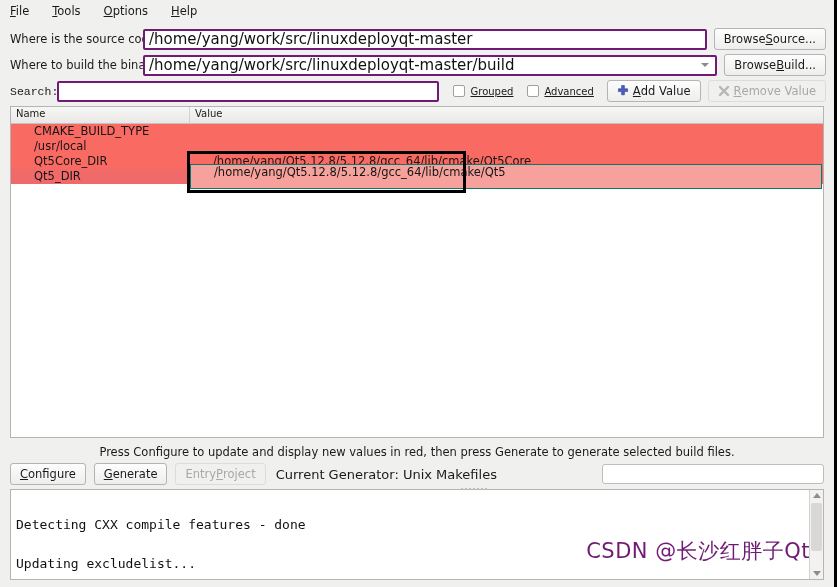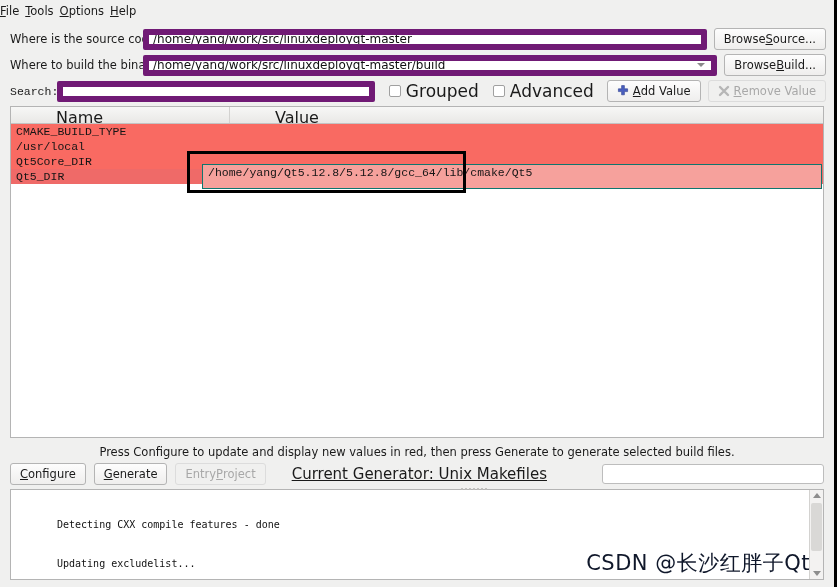--- a/index.html
+++ b/index.html
@@ -22,22 +22,22 @@
     box-sizing: border-box;
     border-right: 3px solid #000;
   }
 
   
   .menubar {
     height: 24px;
     background: #f0f0ef;
     display: flex;
     align-items: center;
-    padding-left: 0;
-    gap: 6px;
+    padding-left: 10px;
+    gap: 23px;
     box-sizing: border-box;
   }
   .menu-item {
     font-size: 11.5px;
     color: #1a1a1a;
     cursor: default;
     line-height: 1;
     white-space: nowrap;
   }
   .menu-item .mn {
@@ -61,27 +61,27 @@
     margin-right: 6px;
   }
   .flabel.w1 { width: 127px; }
   .flabel.w2 { width: 127px; }
   .flabel.w3 { width: 41px; font-family: Liberation Mono, monospace; }
 
   .textbox {
     flex: 1;
     height: 21px;
     background: #ffffff;
-    border: 6px solid #701a75;
+    border: 2px solid #701a75;
     border-radius: 2px;
     display: flex;
     align-items: center;
     padding: 0 4px;
     box-sizing: border-box;
-    font-size: 12px;
+    font-size: 15px;
     color: #111;
     overflow: hidden;
     white-space: nowrap;
   }
   .combobox {
     position: relative;
     padding-right: 14px;
   }
   .combo-arrow {
     position: absolute;
@@ -131,21 +131,21 @@
   }
   .cbox {
     width: 12px;
     height: 12px;
     border: 1px solid #a0a0a0;
     background: #ffffff;
     border-radius: 2px;
     margin-right: 5px;
     box-sizing: border-box;
   }
-  .cbox-label { font-size: 17px; color: #1a1a1a; }
+  .cbox-label { font-size: 10px; color: #1a1a1a; text-decoration: underline; }
 
   
   .ico {
     width: 12px;
     height: 12px;
     margin-right: 4px;
     flex: 0 0 auto;
   }
 
   
@@ -159,49 +159,47 @@
     position: relative;
   }
   .thead {
     display: flex;
     height: 17px;
     background: linear-gradient(#f7f7f6, #e9e8e6);
     border-bottom: 1px solid #c3c3c3;
     box-sizing: border-box;
   }
   .th {
-    font-size: 16px;
+    font-size: 10px;
     color: #1a1a1a;
     padding: 1px 0 0 5px;
     box-sizing: border-box;
     border-right: 1px solid #d3d2d0;
     overflow: hidden;
     white-space: nowrap;
-    margin-left: 40px;
   }
   .th.c-name { width: 179px; }
   .th.c-value { flex: 1; border-right: none; }
 
   .trow {
     display: flex;
     height: 15px;
     align-items: center;
     box-sizing: border-box;
   }
   .trow.red { background: #f96a62; }
-  .trow.red.selected { background: #ef6a68; gap: 12px; }
+  .trow.red.selected { background: #ef6a68; }
   .td {
     font-size: 11.5px;
     color: #151515;
-    padding-left: 5px;
+    padding-left: 23px;
     box-sizing: border-box;
     overflow: hidden;
     white-space: nowrap;
     line-height: 15px;
-    font-family: Liberation Mono, monospace;
   }
   .td.c-name { width: 179px; }
   .td.c-value { flex: 1; }
   .td.c-value.editing {
     background: #f6a19c;
     border: 1px solid #0f766e;
     margin-right: 1px;
     height: 25px;
   }
 
@@ -226,25 +224,24 @@
   .actionbar {
     display: flex;
     align-items: center;
     padding: 2px 10px 0 10px;
     height: 26px;
     box-sizing: border-box;
   }
   .actionbar .btn { margin-left: 0; margin-right: 8px; }
   .actionbar .btn.wide { min-width: 67px; }
   .gen-text {
-    font-size: 15px;
-    color: #1a1a1a;
-    white-space: nowrap;
-    margin-left: 18px;
-    text-decoration: underline;
+    font-size: 13px;
+    color: #1a1a1a;
+    white-space: nowrap;
+    margin-left: 2px;
   }
   .progressbar {
     margin-left: auto;
     width: 222px;
     height: 20px;
     background: #ffffff;
     border: 1px solid #bdbdbd;
     border-radius: 3px;
     box-sizing: border-box;
   }
@@ -257,25 +254,24 @@
     border: 1px solid #b4b4b4;
     box-sizing: border-box;
     position: relative;
     display: flex;
     overflow: hidden;
   }
   .log-text {
     flex: 1;
     padding: 2px 4px 0 5px;
     font-family: "DejaVu Sans Mono", "Liberation Mono", monospace;
-    font-size: 10px;
+    font-size: 13px;
     line-height: 13px;
     overflow: hidden;
     white-space: pre;
-    margin-left: 41px;
   }
   .log-line { color: #111111; }
 
   .vscroll {
     width: 14px;
     background: #f3f2f1;
     border-left: 1px solid #d3d2d0;
     position: relative;
     box-sizing: border-box;
   }
@@ -314,23 +310,23 @@
     height: 4px;
     background-image: radial-gradient(#bdbcba 40%, transparent 41%);
     background-size: 4px 4px;
     opacity: .9;
   }
 
   
   .watermark {
     position: absolute;
     right: 24px;
-    bottom: 10px;
+    bottom: 22px;
     font-size: 21px;
-    color: #0f172a;
+    color: #701a75;
     white-space: nowrap;
     letter-spacing: .5px;
     pointer-events: none;
   }
 </style>
 </head>
 <body>
 
 <div id="app">
 
@@ -410,20 +406,21 @@
       <div class="td c-name">CMAKE_BUILD_TYPE</div>
       <div class="td c-value"></div>
     </div>
 
     <div class="trow red">
       <div class="td c-value">/usr/local</div>
     </div>
 
     <div class="trow red">
       <div class="td c-name">Qt5Core_DIR</div>
+      <div class="td c-value">/home/yang/Qt5.12.8/5.12.8/gcc_64/lib/cmake/Qt5Core</div>
     </div>
 
     <div class="trow red selected">
       <div class="td c-name">Qt5_DIR</div>
       <div class="td c-value editing">/home/yang/Qt5.12.8/5.12.8/gcc_64/lib/cmake/Qt5</div>
     </div>
 
     <div class="annot-box" style="left:176px; top:44px; width:279px; height:42px;"></div>
   </div>
 

